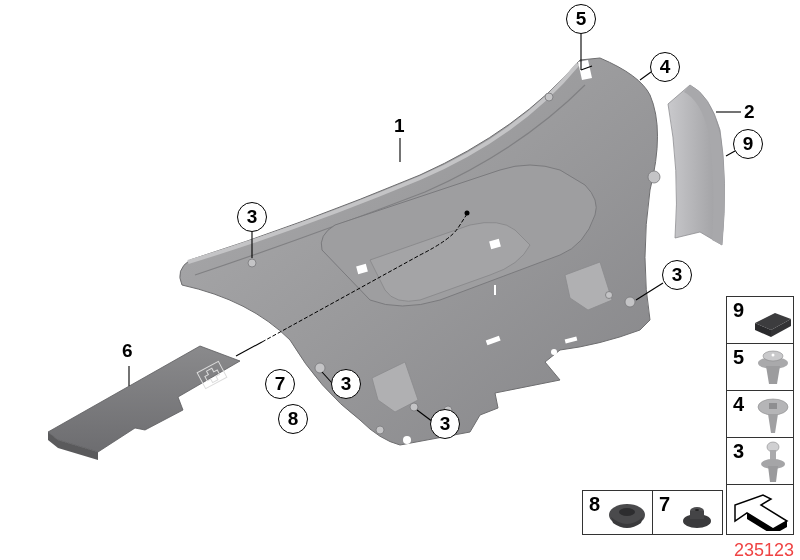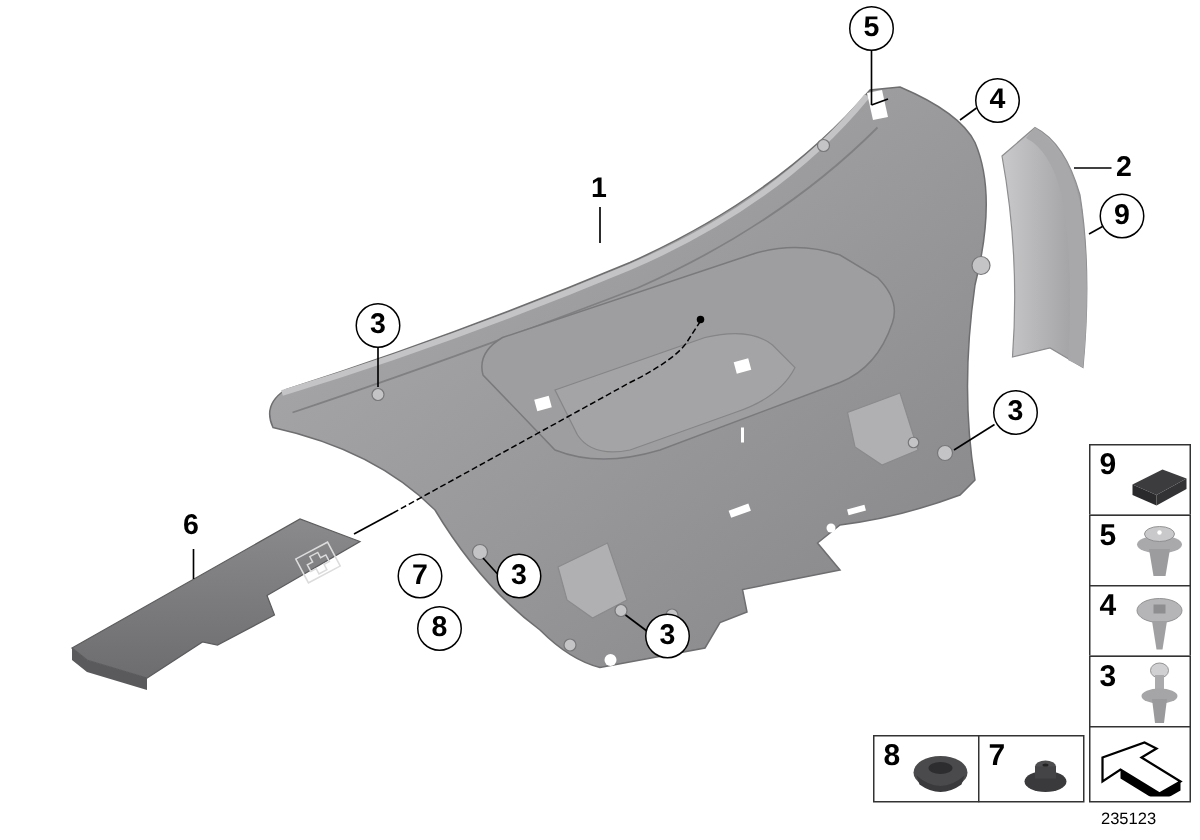--- a/index.html
+++ b/index.html
@@ -3,21 +3,21 @@
 <meta charset="utf-8">
 <style>
   html, body { margin:0; padding:0; background:#ffffff; }
   body { width:800px; height:560px; position:relative; overflow:hidden; font-family:"Liberation Sans", sans-serif; }
   #diagram { position:absolute; left:0; top:0; width:800px; height:560px; }
   .callout { position:absolute; width:30px; height:30px; border:1.6px solid #000; border-radius:50%; background:#fff; box-sizing:border-box; display:flex; align-items:center; justify-content:center; font-weight:bold; font-size:19px; color:#000; cursor:pointer; }
   .plain-label { position:absolute; font-weight:bold; font-size:19px; color:#000; cursor:pointer; }
   .legend-cell { position:absolute; border:1px solid #333; box-sizing:border-box; background:#fff; cursor:pointer; }
   .legend-num { position:absolute; left:6px; top:2px; font-weight:bold; font-size:20px; color:#000; }
   .legend-icon { position:absolute; }
-  .diagram-id { position:absolute; left:734px; top:540px; font-size:11px; color:#000000; }
+  .diagram-id { position:absolute; left:734px; top:540px; font-size:18px; color:#ef4444; }
 </style>
 </head>
 <body>
 
 <div id="diagram">
   <svg width="800" height="560" viewBox="0 0 800 560">
     <defs>
       <linearGradient id="panelGrad" x1="0" y1="0" x2="1" y2="1">
         <stop offset="0" stop-color="#aeaeb0"></stop>
         <stop offset="0.5" stop-color="#9a9a9c"></stop>

